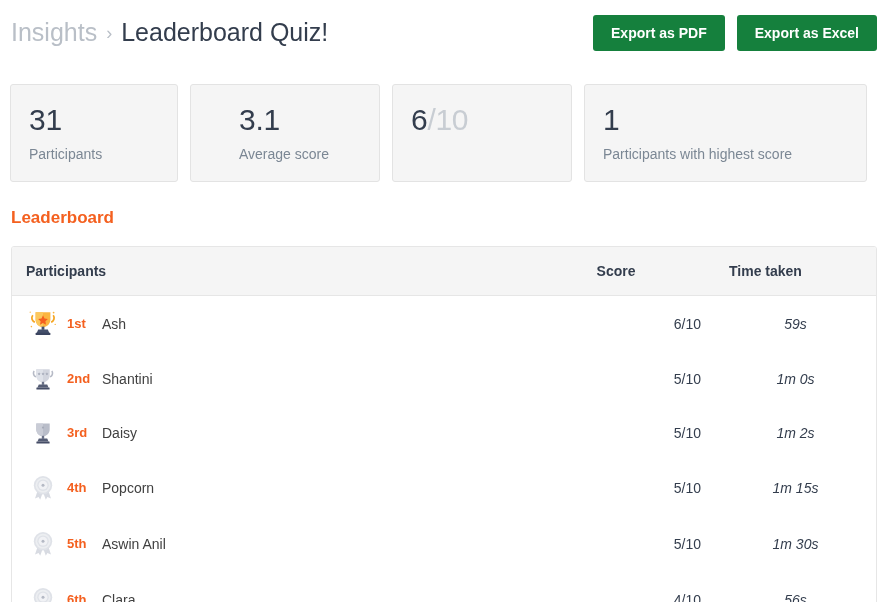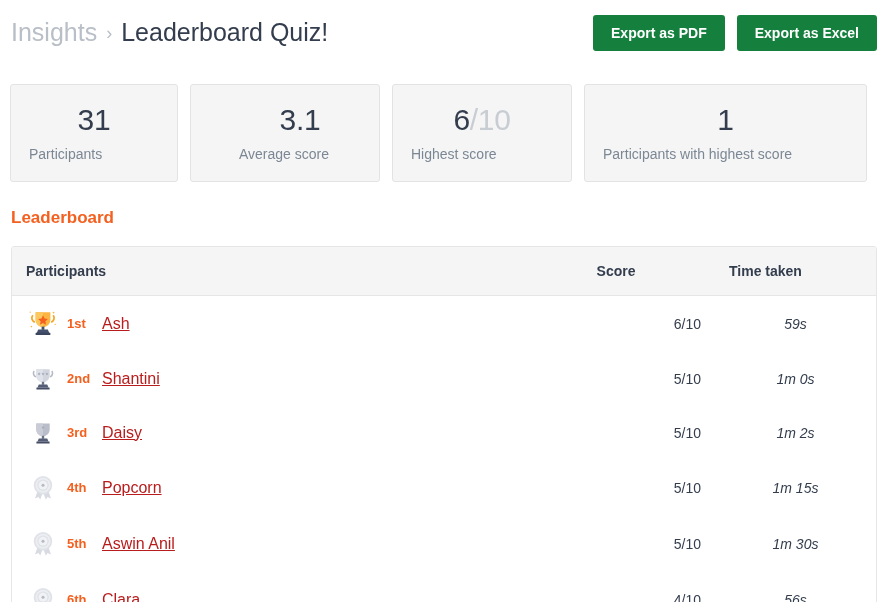--- a/index.html
+++ b/index.html
@@ -87,21 +87,20 @@
   .stat-card.c3 { width: 180px; }
   .stat-card.c4 { width: 283px; }
 
   .stat-value {
     font-size: 30px;
     line-height: 38px;
     color: #333d4d;
     font-weight: normal;
     letter-spacing: -0.3px;
     white-space: nowrap;
-    text-align: center;
   }
   .stat-value .muted {
     color: #c8cdd3;
   }
   .stat-label {
     margin-top: 6px;
     font-size: 14px;
     line-height: 18px;
     color: #7b8794;
     white-space: nowrap;
@@ -169,24 +168,23 @@
   .rank-label {
     width: 42px;
     flex: 0 0 42px;
     color: #f4601f;
     font-weight: bold;
     font-size: 13px;
     padding-left: 7px;
     box-sizing: border-box;
   }
   .participant-name {
-    font-size: 16px;
-    color: #b91c1c;
+    font-size: 14px;
+    color: #404040;
     font-weight: normal;
-    text-decoration: underline;
   }
 </style>
 </head>
 <body>
 
 <div class="header">
   <div class="breadcrumb">
     <span class="crumb-parent">Insights</span><span class="crumb-sep">›</span><span class="crumb-current">Leaderboard Quiz!</span>
   </div>
   <div class="export-wrap">
@@ -199,21 +197,20 @@
   <div class="stat-card c1">
     <div class="stat-value"><span>31</span><span class="muted"></span></div>
     <div class="stat-label">Participants</div>
   </div>
   <div class="stat-card c2">
     <div class="stat-value"><span>3.1</span><span class="muted"></span></div>
     <div class="stat-label">Average score</div>
   </div>
   <div class="stat-card c3">
     <div class="stat-value"><span>6</span><span class="muted">/10</span></div>
-    <div class="stat-label">Highest score</div>
   </div>
   <div class="stat-card c4">
     <div class="stat-value"><span>1</span><span class="muted"></span></div>
     <div class="stat-label">Participants with highest score</div>
   </div>
 </div>
 
 <div class="section-title">Leaderboard</div>
 
 <div class="table-wrap">

